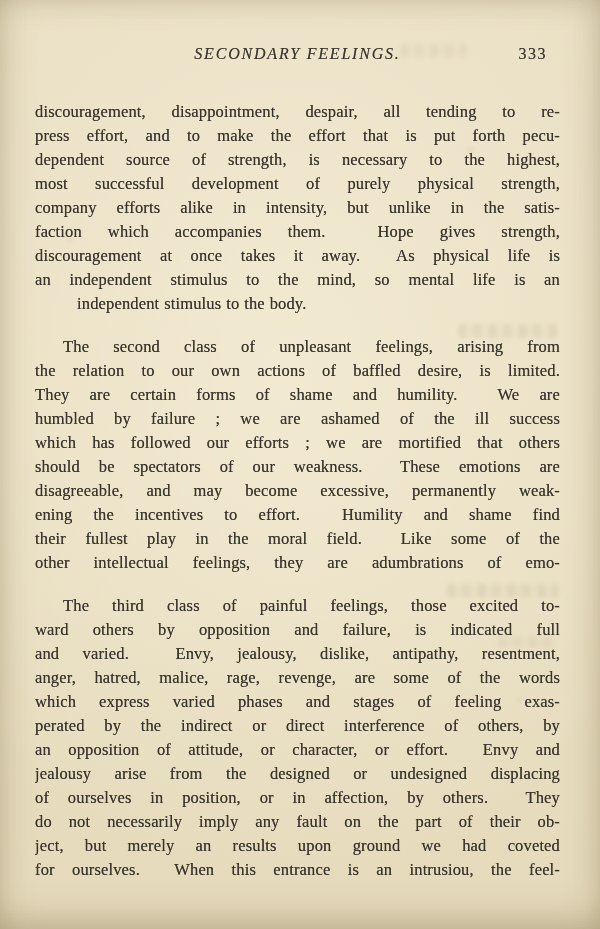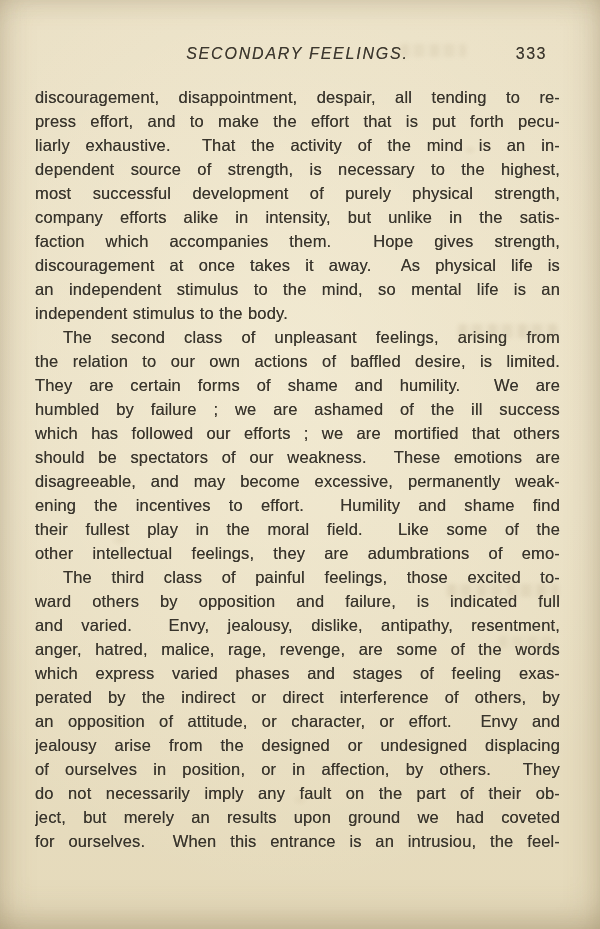--- a/index.html
+++ b/index.html
@@ -2,21 +2,21 @@
 <html><head>
 <meta charset="utf-8">
 <style>
   html, body { margin: 0; padding: 0; background: #d8cbaa; }
 
   .page {
     position: relative;
     width: 600px;
     height: 929px;
     overflow: hidden;
-    font-family: Liberation Sans, sans-serif;
+    font-family: Liberation Serif, serif;
     color: #38342c;
     background:
       radial-gradient(95% 75% at 48% 40%, rgba(255, 250, 232, 0.38), rgba(255,250,232,0) 75%),
       linear-gradient(180deg, #eae0c5 0%, #e9dfc3 55%, #e5dabb 100%);
   }
 
   
   .paper-texture {
     position: absolute; inset: 0; pointer-events: none;
     background:
@@ -59,38 +59,38 @@
     top: 0;
     font-size: 16px;
     letter-spacing: 1.5px;
     font-style: normal;
     color: #3c372e;
     text-shadow: 0 0 0.6px rgba(60, 55, 46, 0.65);
   }
 
   .text-block {
     position: absolute;
-    top: 85px;
+    top: 100px;
     left: 35px;
     width: 525px;
     font-size: 16.5px;
     letter-spacing: 0.15px;
     word-spacing: 0.6px;
     text-shadow: 0 0 0.55px rgba(56, 52, 44, 0.72);
   }
   .line {
     height: 24px;
     line-height: 24px;
     text-align: justify;
     text-align-last: justify;
     overflow: hidden;
     white-space: nowrap;
   }
-  .line.para-end { text-align-last: left; }
-  .line.indent  { text-indent: 28px; }
+  .line.para-end { text-align-last: left; margin-left: 42px; }
+  .line.indent  { text-indent: 28px; margin-top: 19px; }
 
   
   .smudge {
     position: absolute;
     pointer-events: none;
     filter: blur(2px);
     opacity: 0.45;
     border-radius: 3px;
     background: repeating-linear-gradient(
       90deg,
@@ -113,21 +113,20 @@
   <div class="paper-texture"></div>
 
   <div class="running-head">
     <span class="head-title">SECONDARY FEELINGS.</span>
     <span class="page-num">333</span>
   </div>
 
   <div class="text-block">
       <div class="line">discouragement, disappointment, despair, all tending to re-</div>
       <div class="line">press effort, and to make the effort that is put forth pecu-</div>
-      <div class="line">liarly exhaustive.&nbsp; That the activity of the mind is an in-</div>
       <div class="line">dependent source of strength, is necessary to the highest,</div>
       <div class="line">most successful development of purely physical strength,</div>
       <div class="line">company efforts alike in intensity, but unlike in the satis-</div>
       <div class="line">faction which accompanies them.&nbsp; Hope gives strength,</div>
       <div class="line">discouragement at once takes it away.&nbsp; As physical life is</div>
       <div class="line">an independent stimulus to the mind, so mental life is an</div>
       <div class="line para-end">independent stimulus to the body.</div>
       <div class="line indent">The second class of unpleasant feelings, arising from</div>
       <div class="line">the relation to our own actions of baffled desire, is limited.</div>
       <div class="line">They are certain forms of shame and humility.&nbsp; We are</div>

